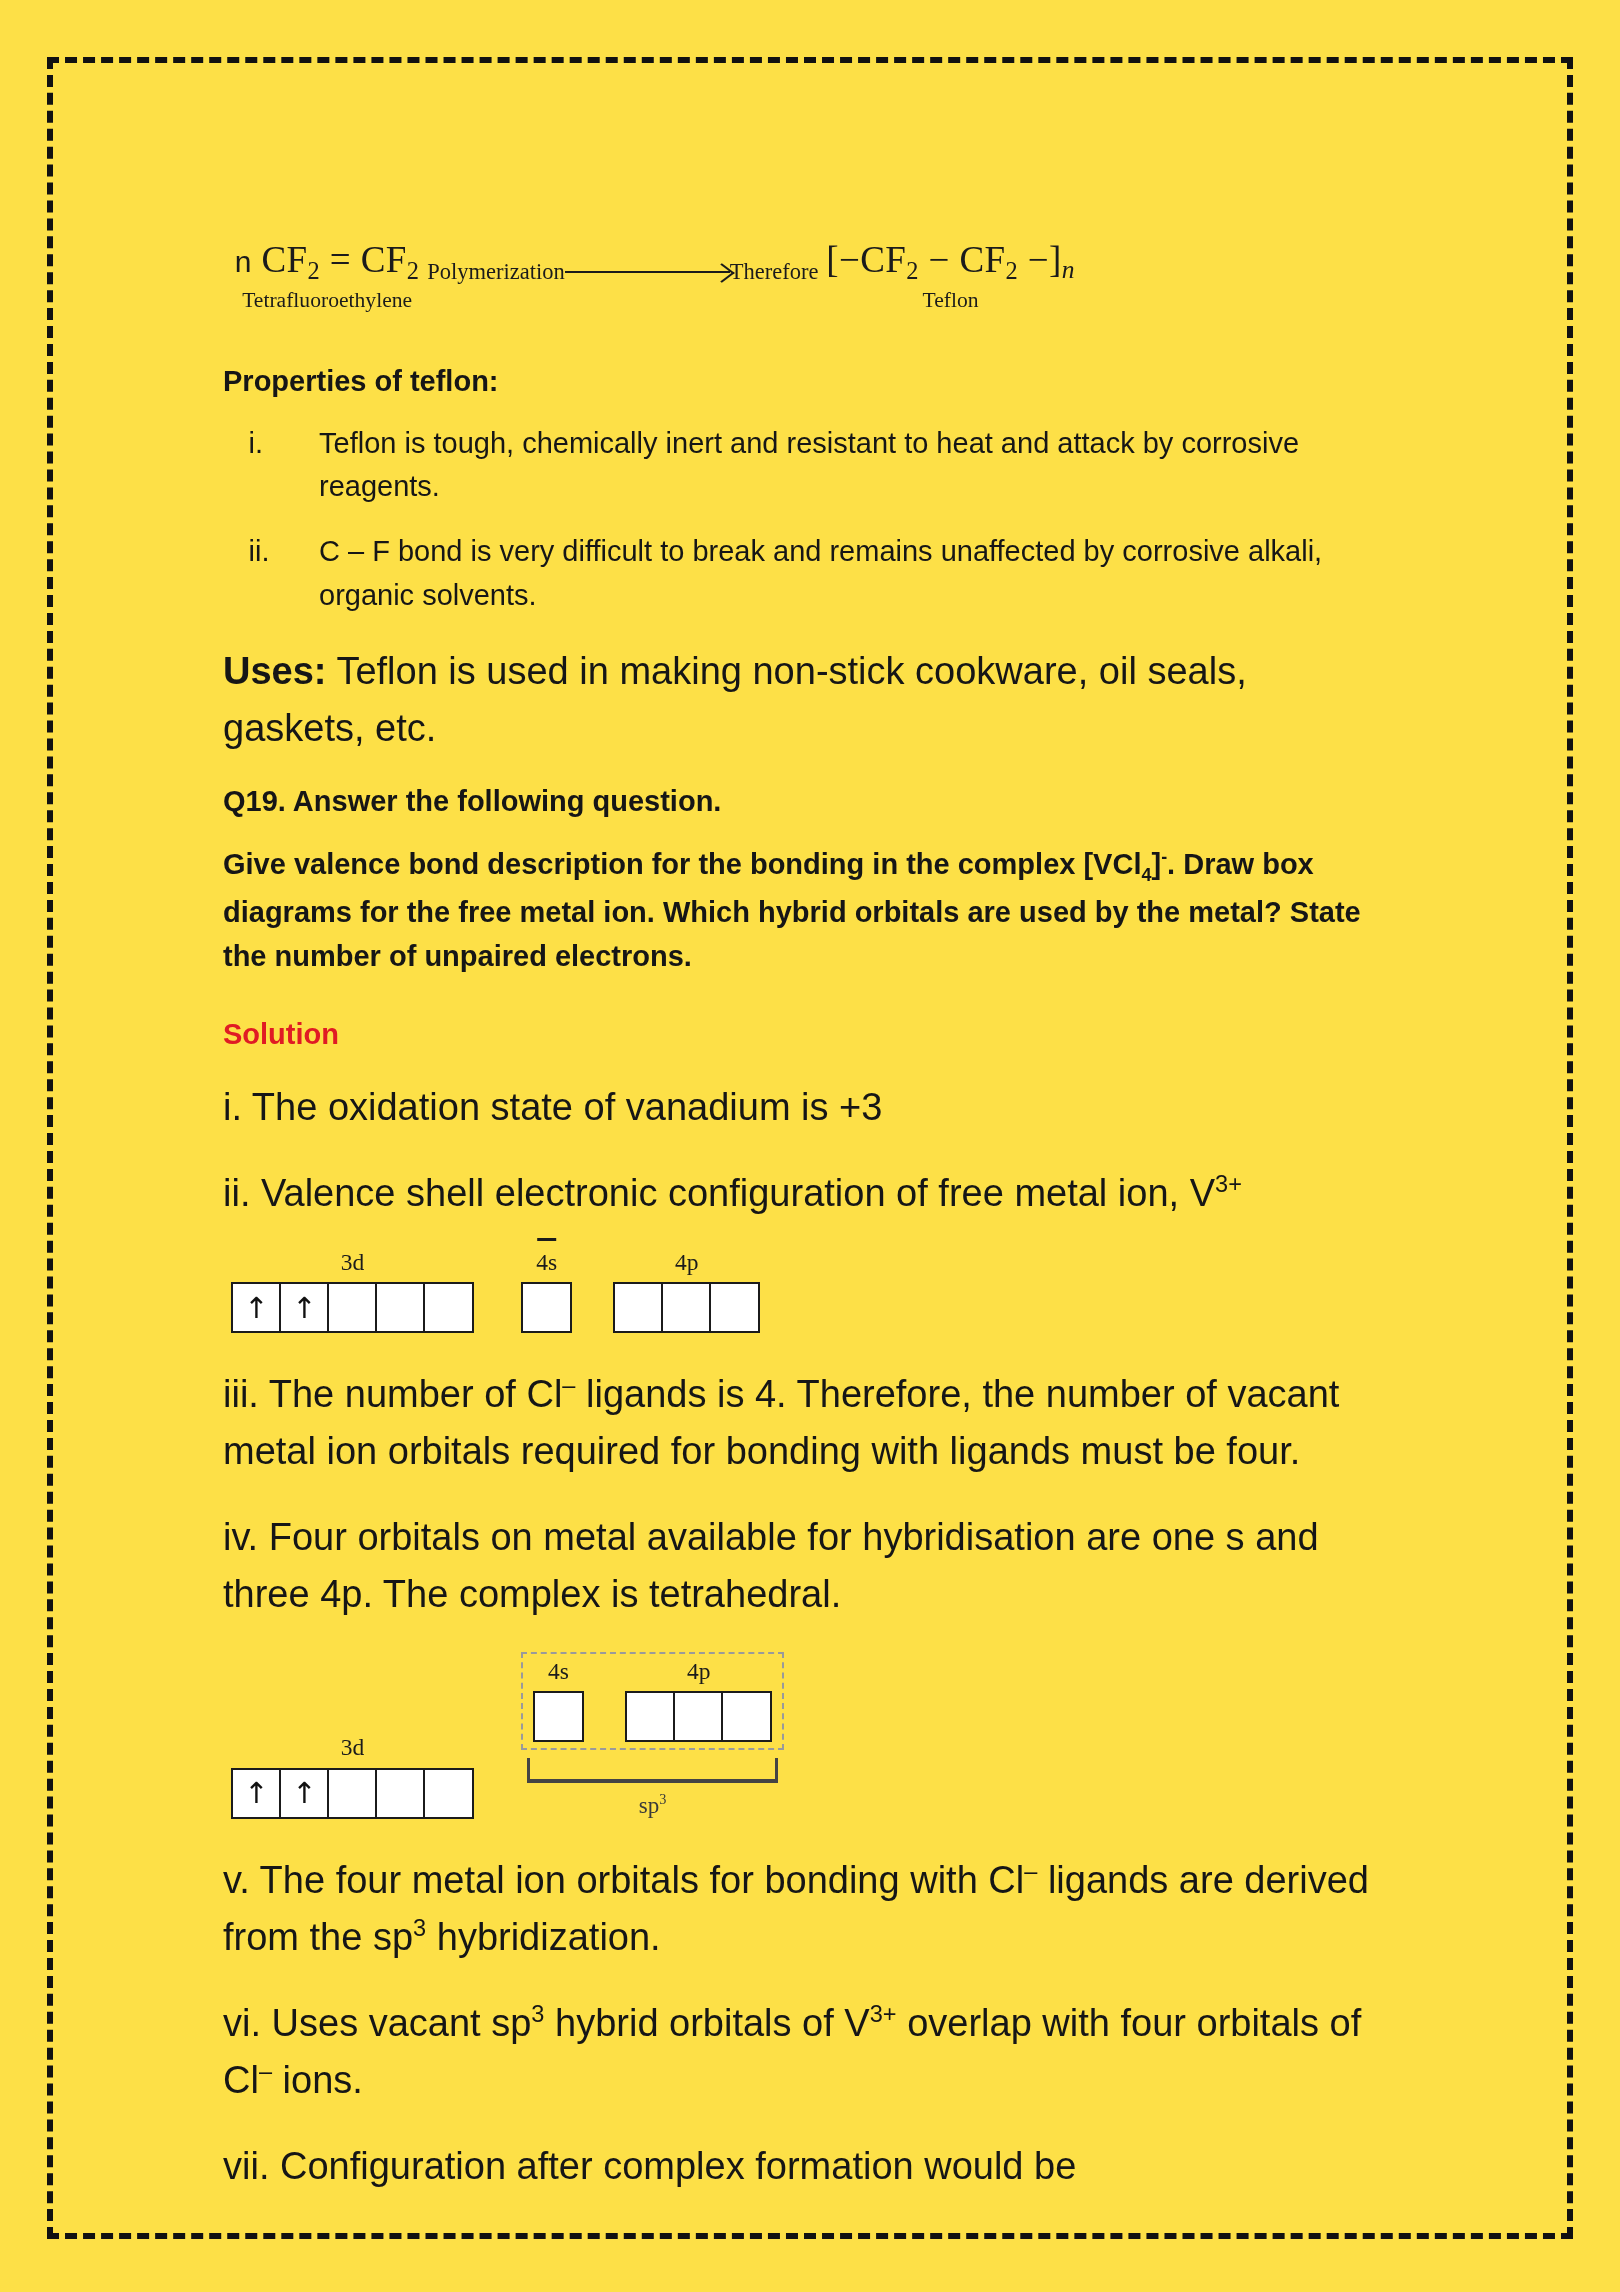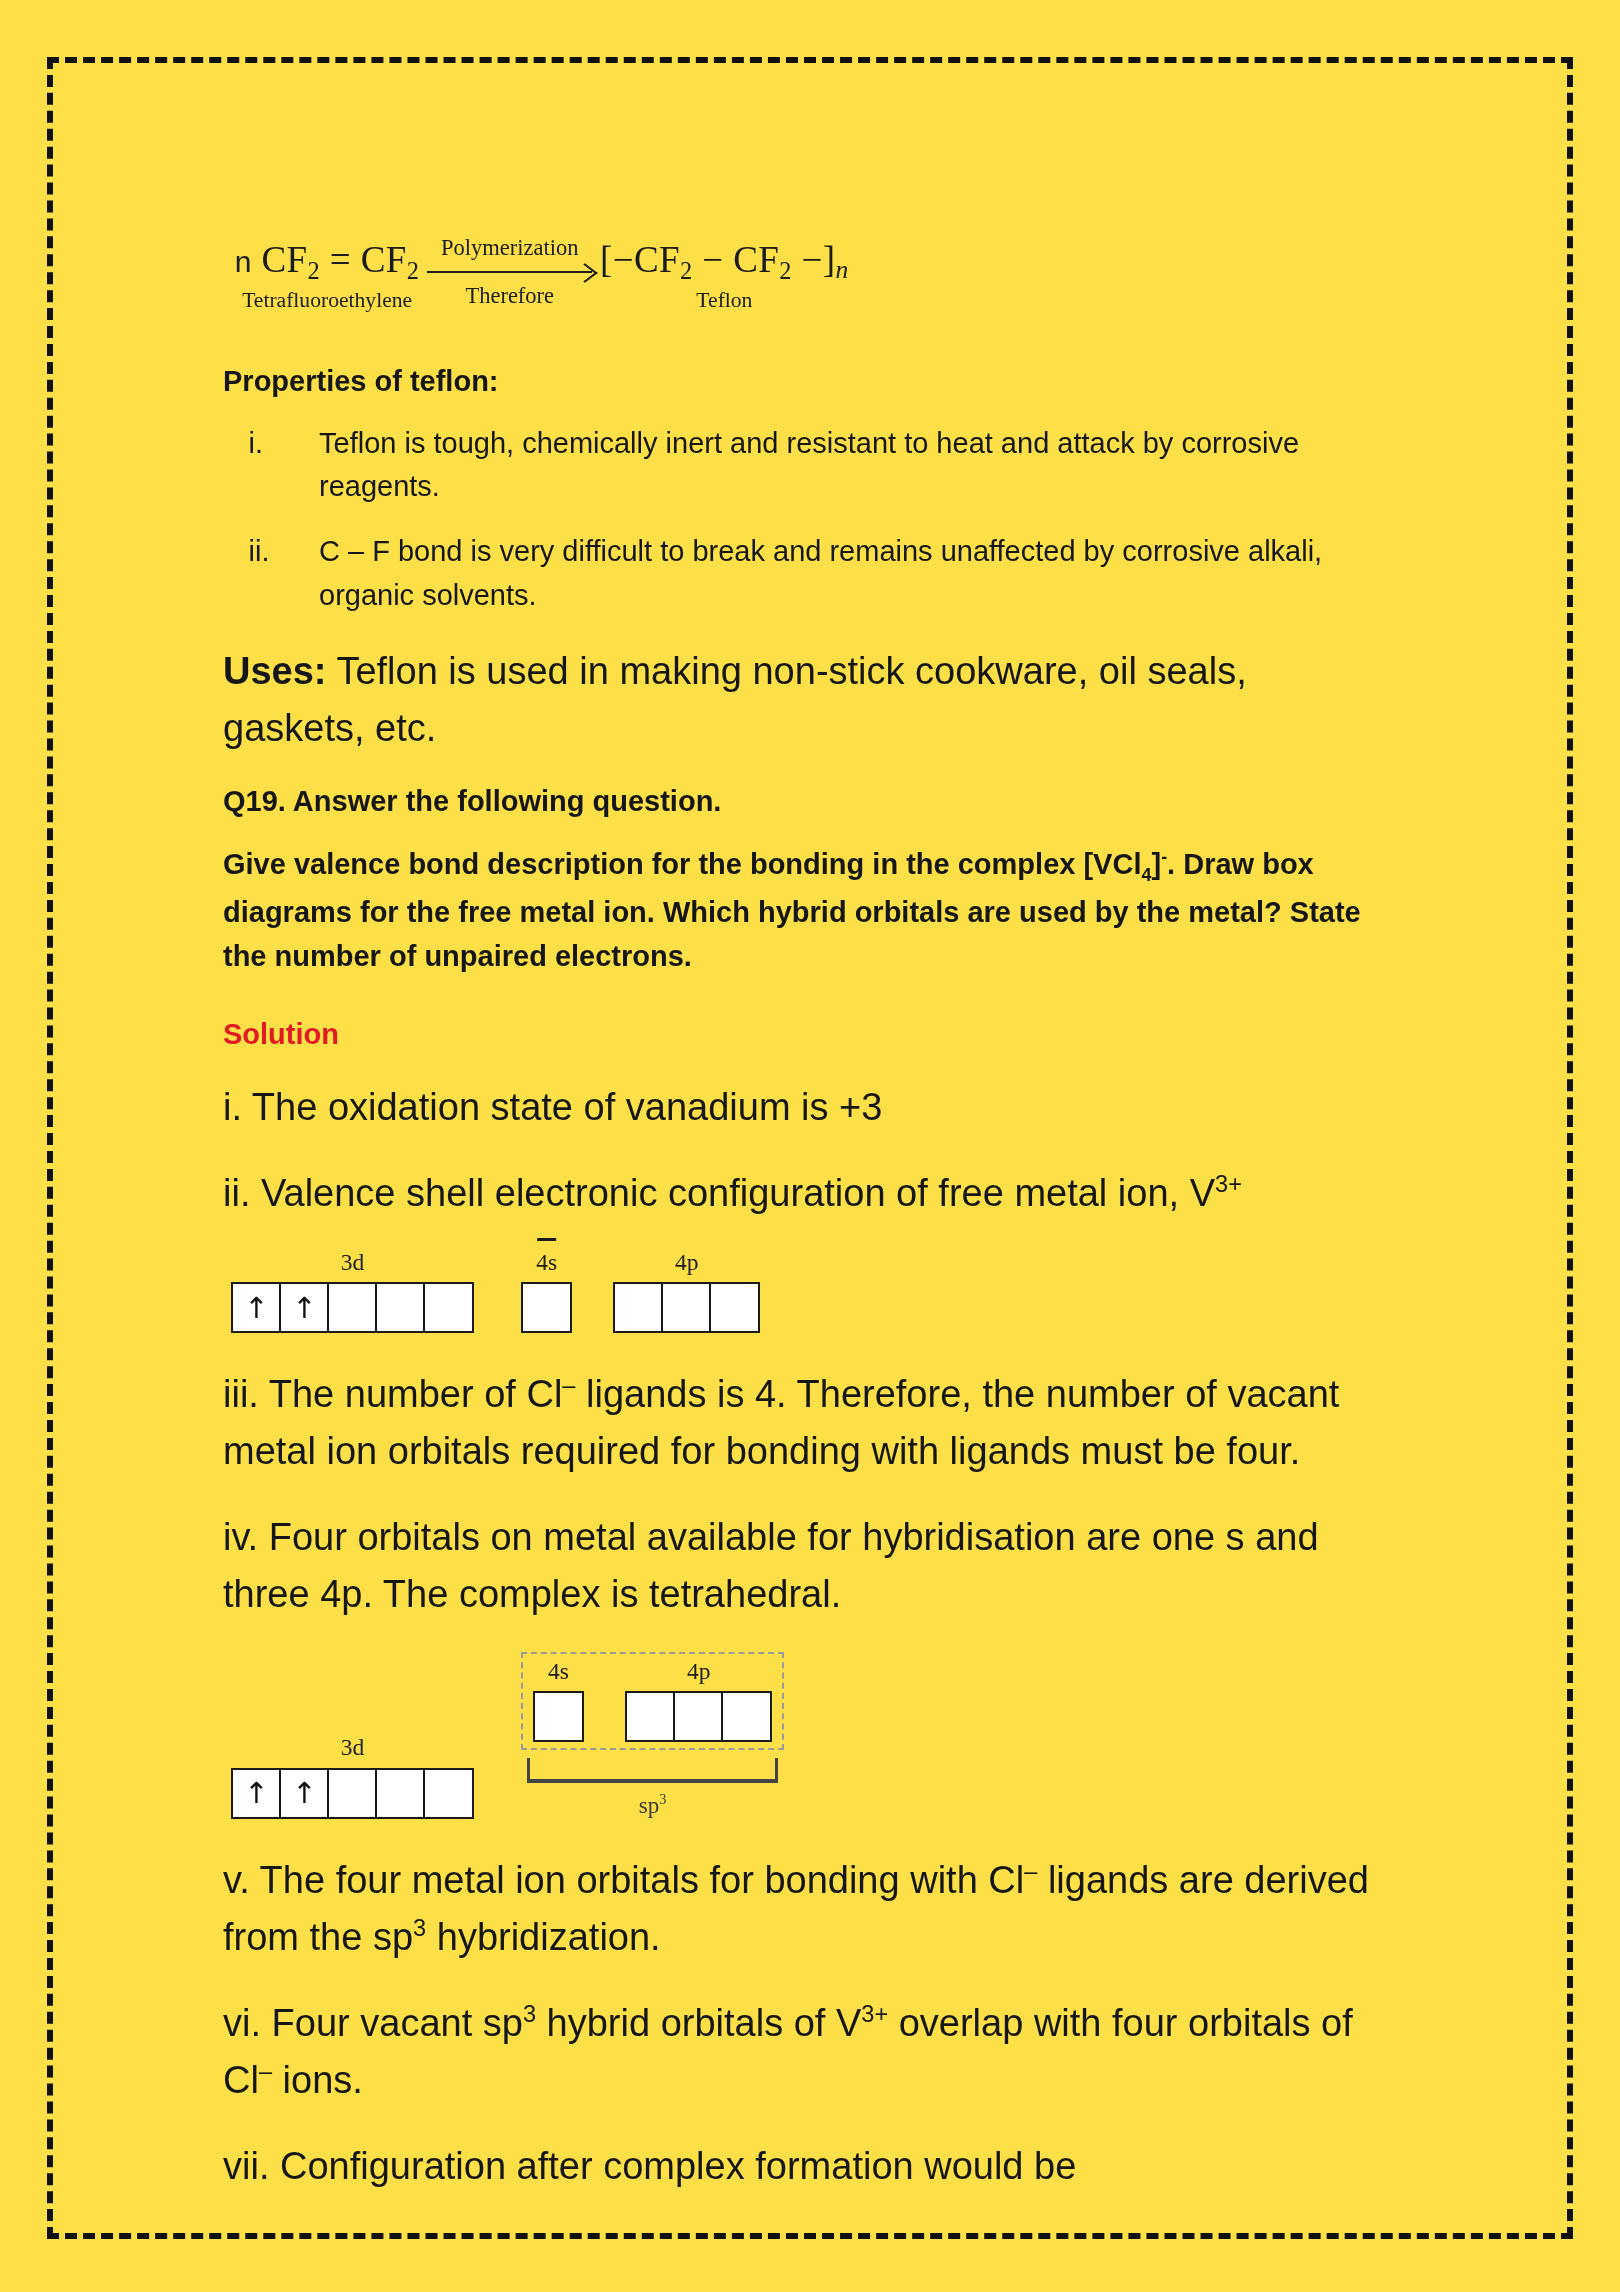--- a/index.html
+++ b/index.html
@@ -68,21 +68,21 @@
     font-size: 0.66em;
     vertical-align: -0.28em;
   }
   .eq-sub-label {
     font-size: 21.6px;
     margin-top: 6.9px;
     white-space: nowrap;
   }
   .eq-arrow {
     display: flex;
-    flex-direction: column;
+    flex-direction: row;
     align-items: center;
     margin: 0 7.8px;
     position: relative;
     top: -3.9px;
   }
   .eq-arrow-top,
   .eq-arrow-bottom {
     font-size: 22.5px;
     line-height: 1.15;
     white-space: nowrap;
@@ -462,20 +462,20 @@
         </div>
 
       </div>
     </div>
 
     <p class="body">
       <span>v. The four metal ion orbitals for bonding with Cl</span><sup class="sup">–</sup><span> ligands are derived from the sp</span><sup class="sup">3</sup><span> hybridization.</span>
     </p>
 
     <p class="body">
-      <span>vi. Four vacant sp</span><sup class="sup">3</sup><span> hybrid orbitals of V</span><sup class="sup">3+</sup><span> overlap with four orbitals of Cl</span><sup class="sup">–</sup><span> ions.</span>
+      <span>vi. Uses vacant sp</span><sup class="sup">3</sup><span> hybrid orbitals of V</span><sup class="sup">3+</sup><span> overlap with four orbitals of Cl</span><sup class="sup">–</sup><span> ions.</span>
     </p>
 
     <p class="body">vii. Configuration after complex formation would be</p>
 
   </div>
 </div>
 
 
 </body></html>

